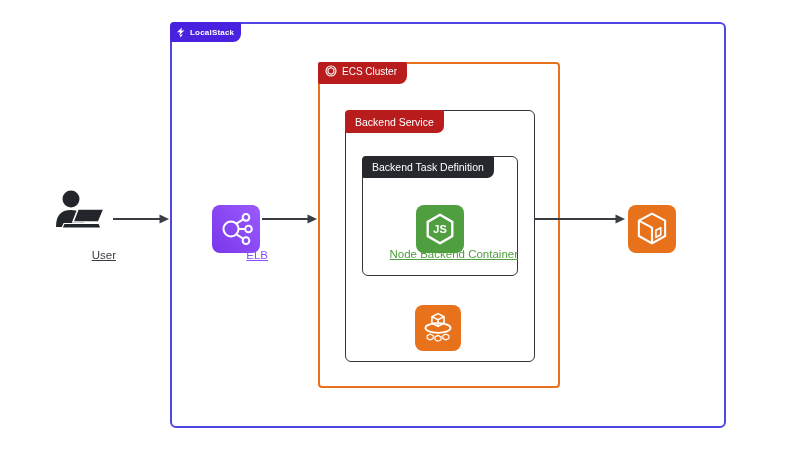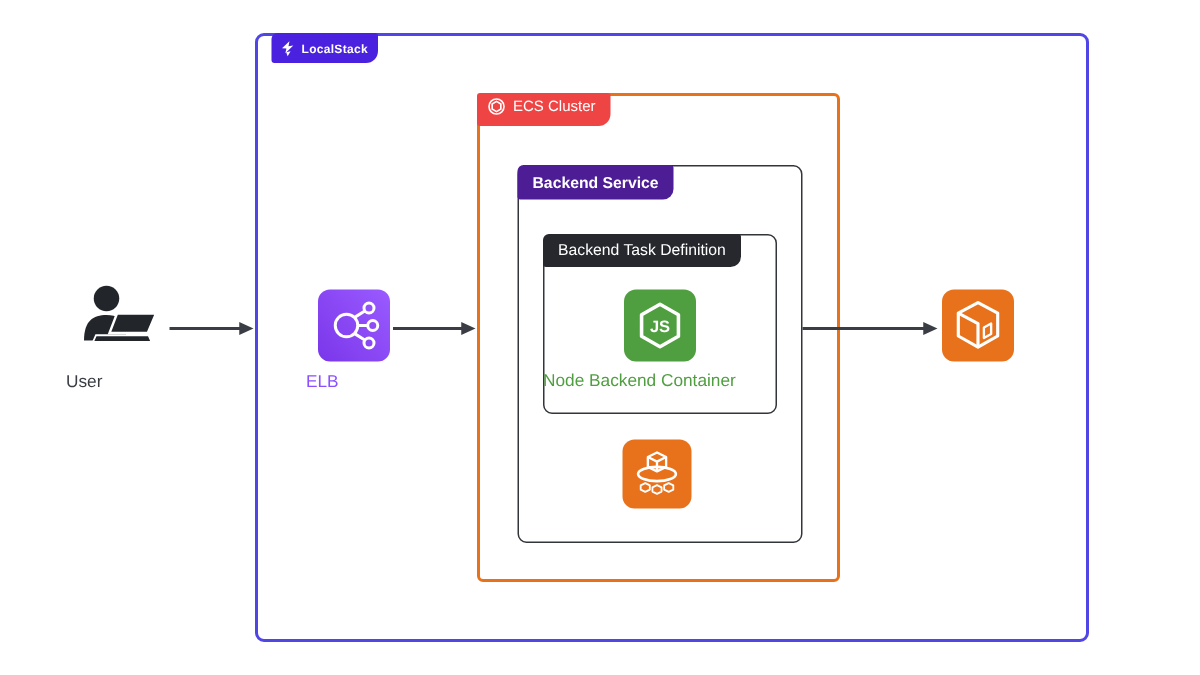--- a/index.html
+++ b/index.html
@@ -9,35 +9,35 @@
   }
   .box{position:absolute;box-sizing:border-box;background:transparent;}
   .box.localstack{left:170px;top:22px;width:556px;height:406px;border:2px solid #5046e5;border-radius:6px;}
   .box.ecs{left:318px;top:62px;width:242px;height:326px;border:2px solid #e8721b;border-radius:4px;}
   .box.backend{left:345px;top:110px;width:190px;height:252px;border:1.5px solid #32353a;border-radius:6px;background:#fff;}
   .box.taskdef{left:362px;top:156px;width:156px;height:120px;border:1.5px solid #32353a;border-radius:6px;background:#fff;}
   .tab{
     position:absolute;display:inline-flex;align-items:center;color:#fff;
     white-space:nowrap;box-sizing:border-box;
   }
-  .tab.localstack{left:181px;top:22px;height:20px;background:#4a21df;border-radius:4px 2px 8px 2px;
+  .tab.localstack{left:170px;top:22px;height:20px;background:#4a21df;border-radius:4px 2px 8px 2px;
     padding:0 7px 0 5px;gap:4px;font-size:8px;font-weight:700;letter-spacing:.2px;}
-  .tab.ecs{left:318px;top:62px;height:22px;background:#ef4444;border-radius:2px 2px 8px 2px;
+  .tab.ecs{left:318px;top:62px;height:22px;background:#b91c1c;border-radius:2px 2px 8px 2px;
     padding:0 10px 4px 7px;gap:5px;font-size:10px;}
-  .tab.backend{left:345px;top:110px;height:23px;background:#4c1d95;border-radius:4px 2px 7px 2px;
-    padding:0 10px;font-size:10.5px;font-weight:bold;}
+  .tab.backend{left:345px;top:110px;height:23px;background:#b91c1c;border-radius:4px 2px 7px 2px;
+    padding:0 10px;font-size:10.5px;}
   .tab.taskdef{left:362px;top:156px;height:22px;background:#26282d;border-radius:4px 2px 7px 2px;
     padding:0 10px;font-size:10.5px;text-align:center;}
-  .icon-sq{position:absolute;border-radius:8px;display:flex;align-items:center;justify-content:center;}
+  .icon-sq{position:absolute;border-radius:8px;display:flex;align-items:center;justify-content:center;margin-top:12px;}
   .icon-elb{left:212px;top:193px;width:48px;height:48px;background:linear-gradient(50deg,#7a36ea,#9a5bff);}
   .icon-node{left:416px;top:193px;width:48px;height:48px;background:#4f9e3f;}
   .icon-ecs-svc{left:415px;top:293px;width:46px;height:46px;background:#e8721b;}
   .icon-ecr{left:628px;top:193px;width:48px;height:48px;background:#e8721b;}
   .icon-user{position:absolute;left:52px;top:189px;width:56px;height:48px;}
-  .node-label{position:absolute;text-align:left;font-size:11.5px;}
+  .node-label{position:absolute;text-align:right;font-size:11.5px;text-decoration:underline;}
   .lbl-user{left:44px;top:249px;width:72px;color:#3a3e44;}
   .lbl-elb{left:204px;top:249px;width:64px;color:#8c4fff;}
   .lbl-node{left:362px;top:248px;width:156px;color:#4f9e3f;}
   .lbl-ecr{left:585px;top:249px;width:135px;color:#e8721b;}
   .arrows{position:absolute;left:0;top:0;pointer-events:none;}
 </style>
 </head>
 <body>
 
 <div class="canvas">

